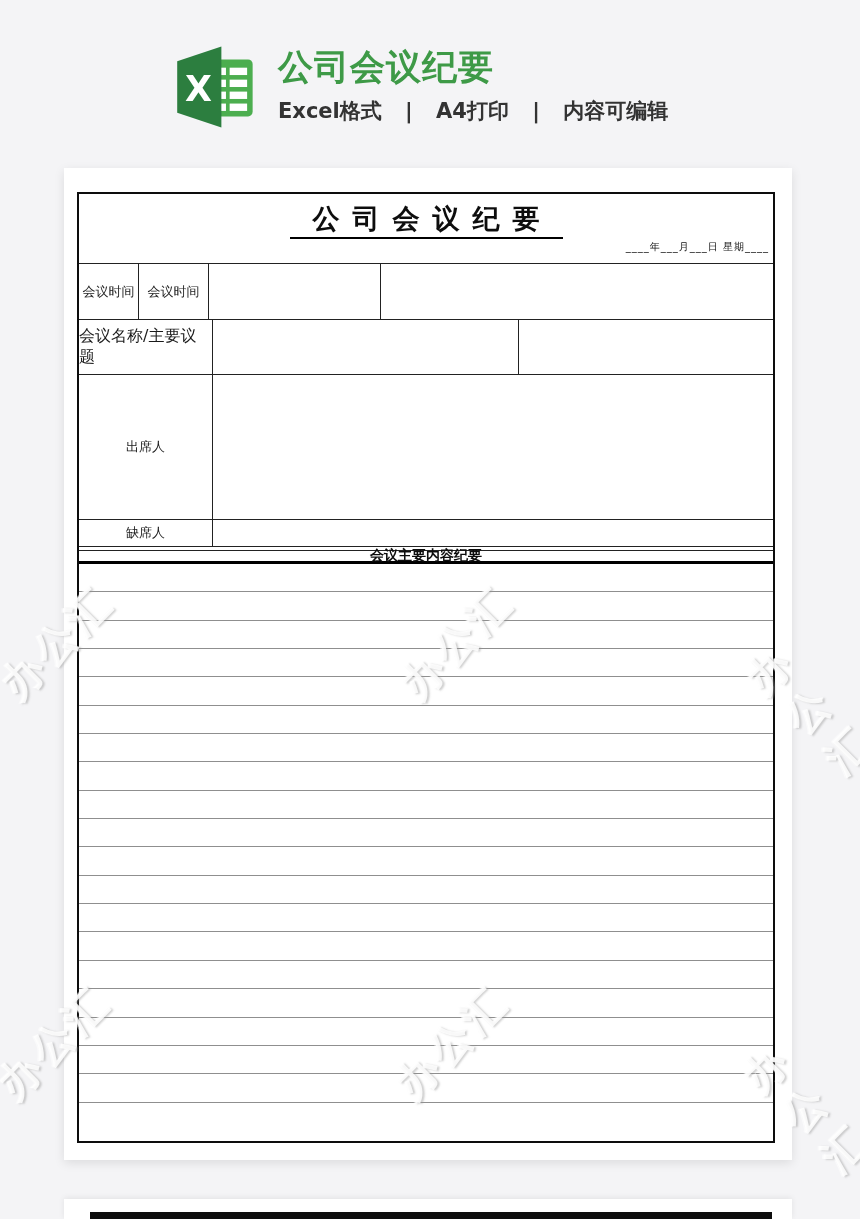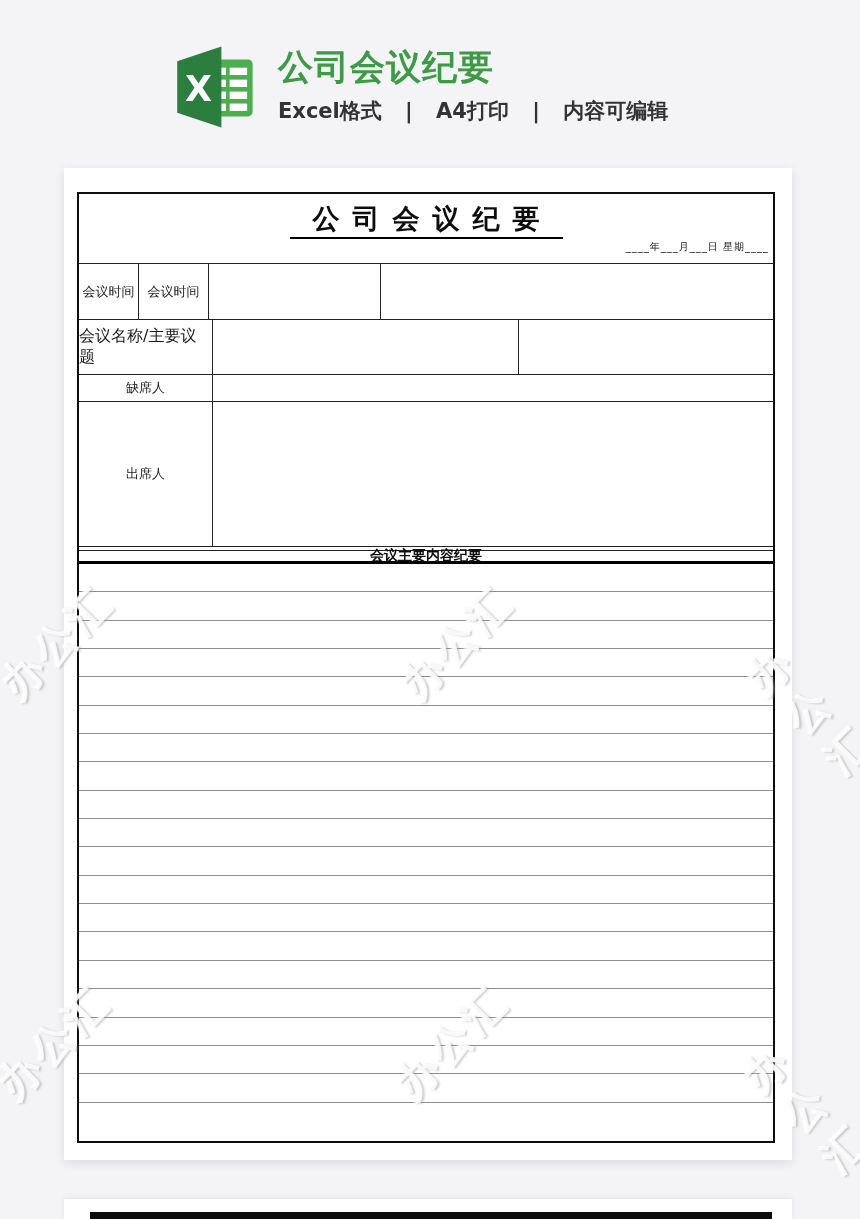--- a/index.html
+++ b/index.html
@@ -118,27 +118,27 @@
       <div class="cell w172"></div>
       <div class="cell last"></div>
     </div>
 
     <div class="row r2">
       <div class="cell w134 tight">会议名称/主要议题</div>
       <div class="cell" style="width:306px"></div>
       <div class="cell last"></div>
     </div>
 
-    <div class="row r4">
-      <div class="cell w134">缺席人</div>
+    <div class="row r3">
+      <div class="cell w134">出席人</div>
       <div class="cell last"></div>
     </div>
 
-    <div class="row r3">
-      <div class="cell w134">出席人</div>
+    <div class="row r4">
+      <div class="cell w134">缺席人</div>
       <div class="cell last"></div>
     </div>
 
     <div class="spacer"></div>
 
     <div class="content-header">会议主要内容纪要</div>
 
     <div class="content-lines" id="content-lines">
         <div class="content-line"></div>
         <div class="content-line"></div>

